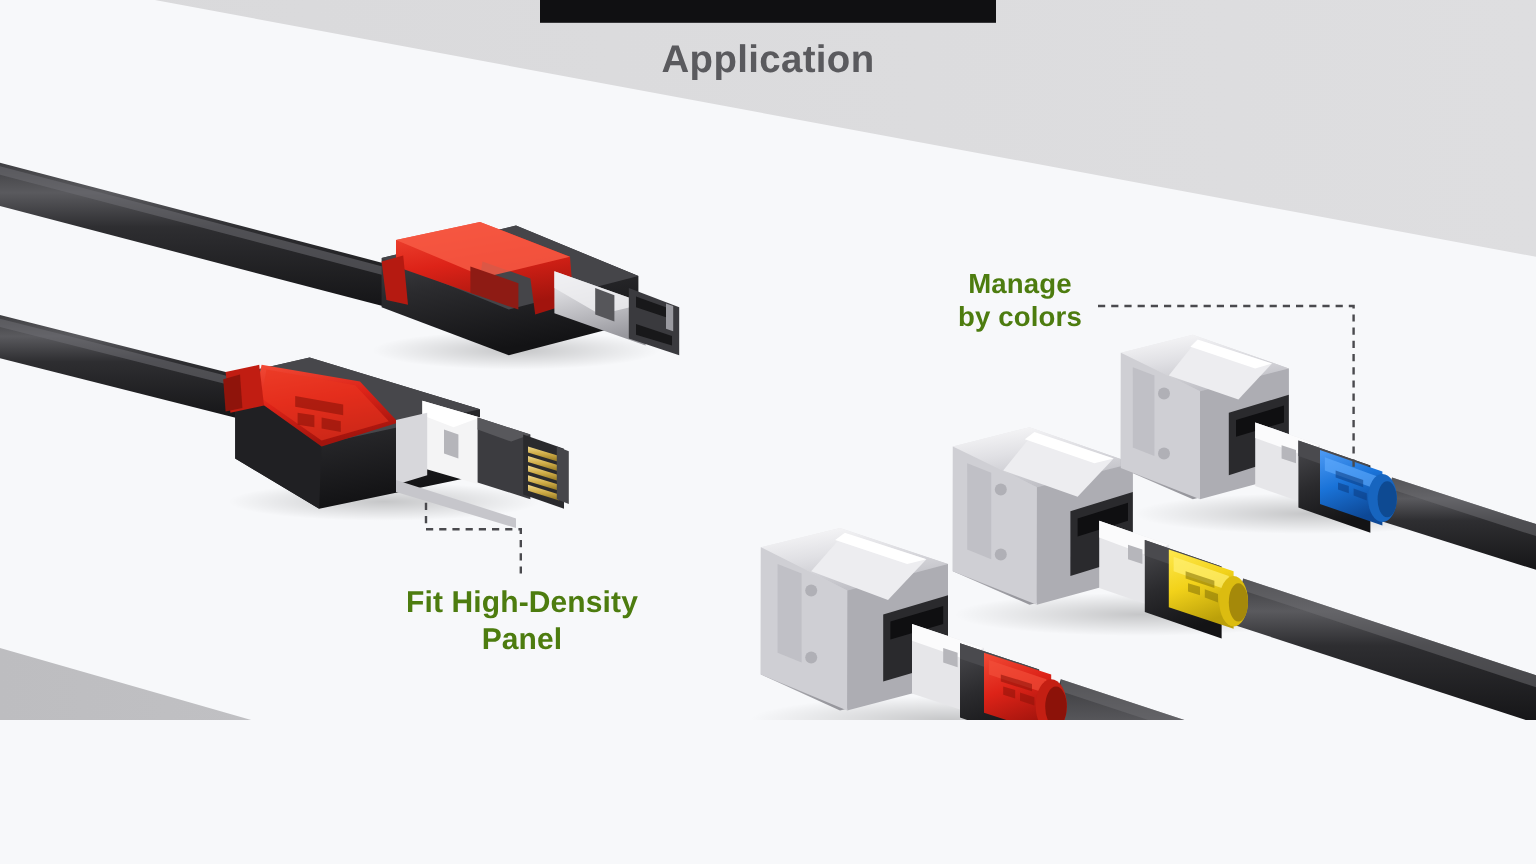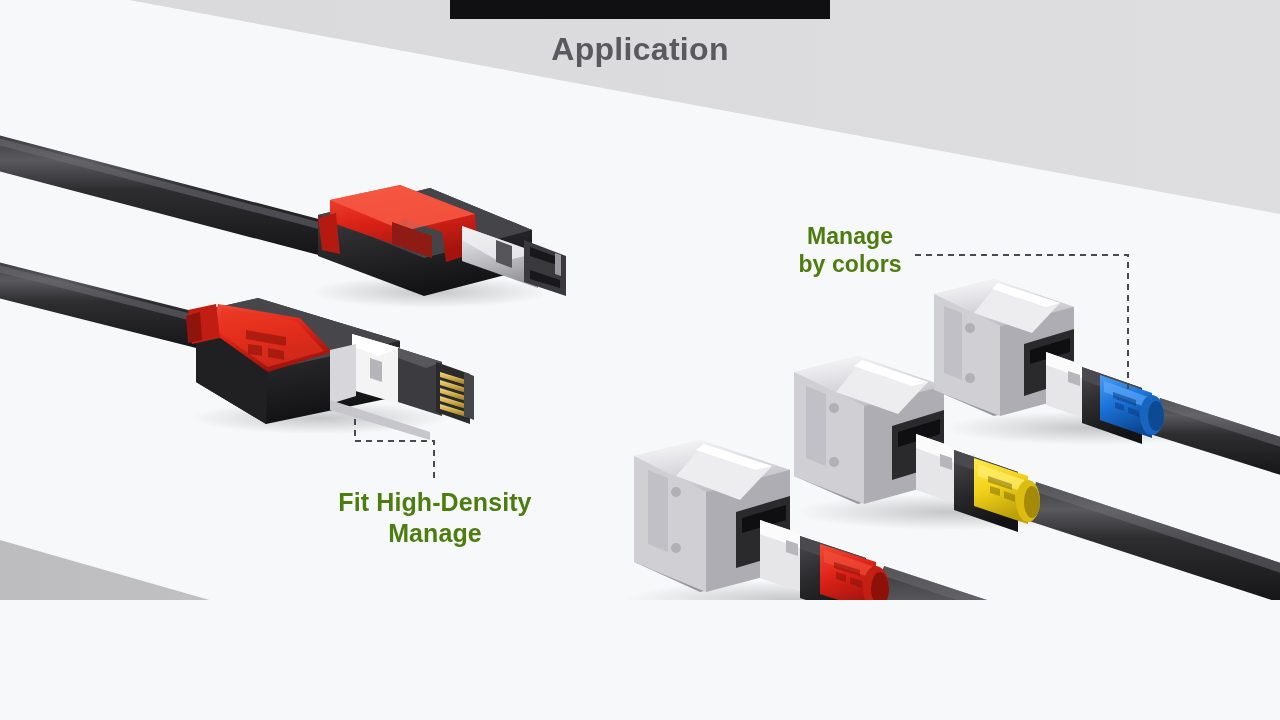--- a/index.html
+++ b/index.html
@@ -298,17 +298,17 @@
   </svg>
 
   <svg class="layer" viewBox="0 0 1280 720" width="1280" height="720">
 
     <polyline points="434,478 434,441 355,441 355,418" fill="none" stroke="#4a4a4e" stroke-width="2" stroke-dasharray="6 5"></polyline>
 
     <polyline points="915,255 1128,255 1128,392" fill="none" stroke="#4a4a4e" stroke-width="2" stroke-dasharray="6 5"></polyline>
   </svg>
 
   <div id="label-fit" class="label">Fit High-Density
-Manage</div>
+Panel</div>
   <div id="label-manage" class="label">Manage
 by colors</div>
 
 </div>
 
 </body></html>

